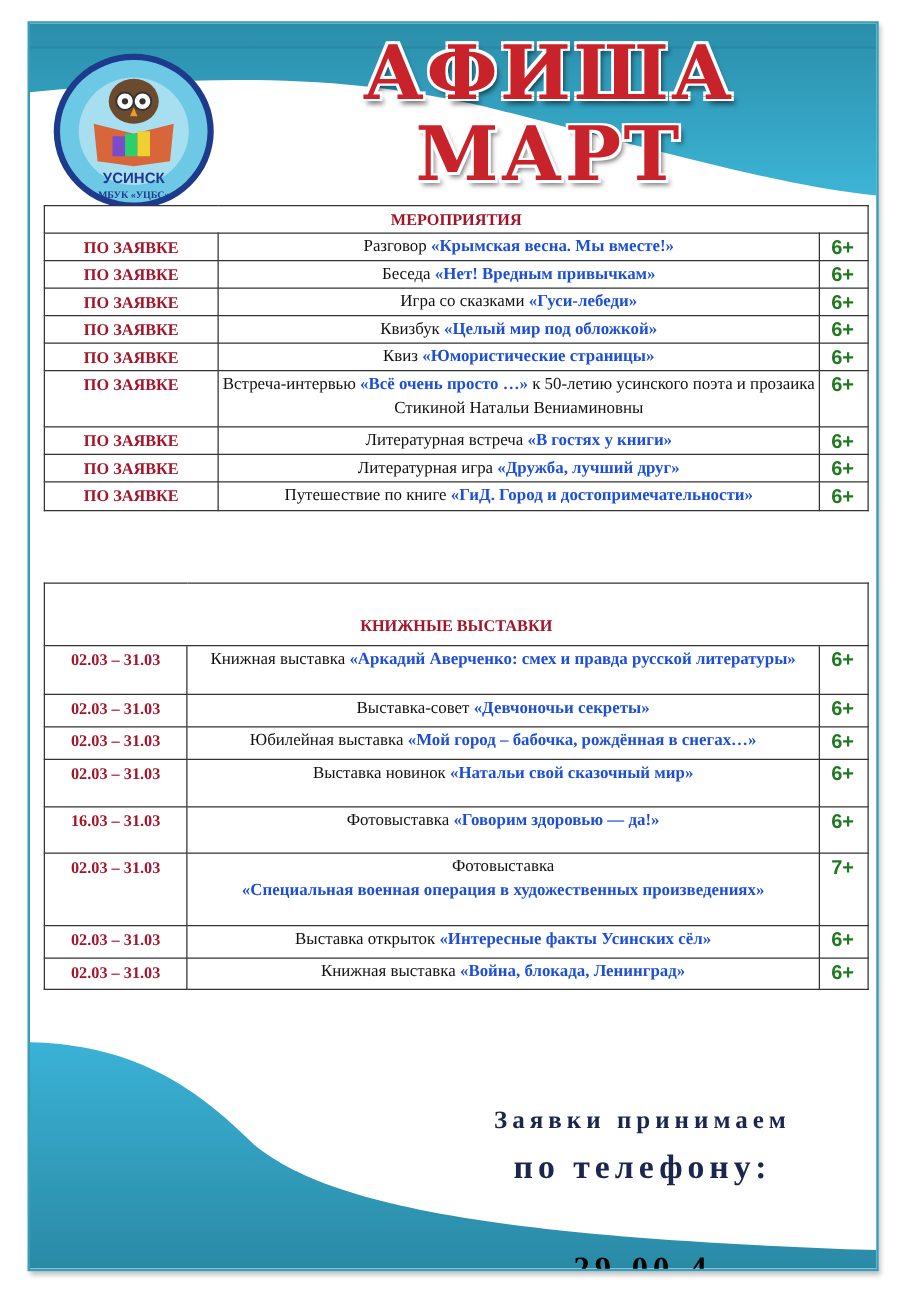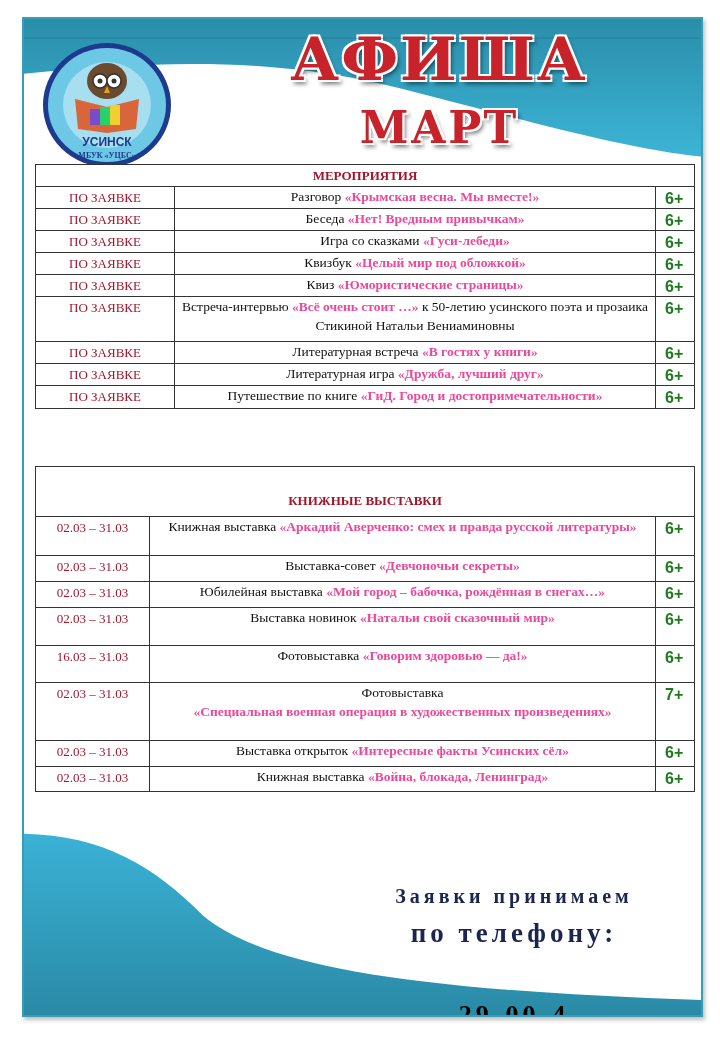--- a/index.html
+++ b/index.html
@@ -6,31 +6,31 @@
   body { width:720px; height:1040px; background:#ffffff; position:relative; overflow:hidden;
          font-family:"Liberation Serif", serif; }
   .frame { position:absolute; left:22px; top:17px; width:681px; height:1000px; background:#fff;
            border:2px solid #3a9db8; box-sizing:border-box; box-shadow:2px 3px 4px rgba(0,0,0,0.25); overflow:hidden; }
   .wave { position:absolute; left:0; top:0; width:100%; height:100%; }
   .logo { position:absolute; left:16px; top:22px; width:134px; height:128px; }
   .title { position:absolute; left:0; width:100%; text-align:center; font-family:"DejaVu Serif", serif;
            font-weight:bold; color:#c8222a; letter-spacing:2px;
            text-shadow: -2px -2px 0 #fff, 2px -2px 0 #fff, -2px 2px 0 #fff, 2px 2px 0 #fff, 3px 4px 4px rgba(0,0,0,0.55); }
   .title1 { top:5px; font-size:60px; padding-left:190px; box-sizing:border-box; left:0; width:640px; }
-  .title2 { top:83px; font-size:44px; padding-left:190px; box-sizing:border-box; left:0; width:640px; }
+  .title2 { top:70px; font-size:60px; padding-left:190px; box-sizing:border-box; left:0; width:640px; }
 
   table { position:absolute; border-collapse:collapse; background:#fff; table-layout:fixed; }
   td { border:1px solid #333; padding:0; text-align:center; vertical-align:top; font-size:13.5px; line-height:19px; color:#111; }
   .t1 { left:11px; top:145px; width:659px; }
   .t2 { left:11px; top:447px; width:659px; }
   .hdr { color:#a3152a; font-weight:bold; font-size:13px; height:21px; vertical-align:middle; }
   .t2 .hdr { height:43px; vertical-align:bottom; padding-bottom:6px; }
-  .date { color:#a3152a; font-weight:normal; font-size:13px; padding-top:1px; }
+  .date { color:#a3152a; font-weight:bold; font-size:13px; padding-top:1px; }
   .age { color:#1e7a1e; font-weight:bold; font-family:"Liberation Sans", sans-serif; font-size:16px; text-align:left; padding-left:9px; padding-top:2px; }
-  .name b { color:#ec4899; }
+  .name b { color:#1d4ed8; }
   .cta { position:absolute; left:330px; width:320px; text-align:center; font-family:"Liberation Serif", serif; font-weight:bold; }
   .cta1 { top:866px; font-size:20px; letter-spacing:4px; color:#1a2550; }
   .cta2 { top:899px; font-size:27px; letter-spacing:4px; color:#1a2550; }
   .cta3 { top:981px; font-size:26px; letter-spacing:4px; color:#000000; }
 </style>
 </head>
 <body>
 
 <div class="frame">
   <svg class="wave" viewBox="0 0 681 1000" preserveAspectRatio="none">
@@ -104,21 +104,21 @@
           <td class="name"><span>Квизбук </span><b>«Целый мир под обложкой»</b></td>
           <td class="age">6+</td>
         </tr>
         <tr style="height: 22px;">
           <td class="date">ПО ЗАЯВКЕ</td>
           <td class="name"><span>Квиз </span><b>«Юмористические страницы»</b></td>
           <td class="age">6+</td>
         </tr>
         <tr style="height: 45px;">
           <td class="date">ПО ЗАЯВКЕ</td>
-          <td class="name"><span>Встреча-интервью </span><b>«Всё очень стоит …»</b><span> к 50-летию усинского поэта и прозаика Стикиной Натальи Вениаминовны</span></td>
+          <td class="name"><span>Встреча-интервью </span><b>«Всё очень просто …»</b><span> к 50-летию усинского поэта и прозаика Стикиной Натальи Вениаминовны</span></td>
           <td class="age">6+</td>
         </tr>
         <tr style="height: 22px;">
           <td class="date">ПО ЗАЯВКЕ</td>
           <td class="name"><span>Литературная встреча </span><b>«В гостях у книги»</b></td>
           <td class="age">6+</td>
         </tr>
         <tr style="height: 22px;">
           <td class="date">ПО ЗАЯВКЕ</td>
           <td class="name"><span>Литературная игра </span><b>«Дружба, лучший друг»</b></td>

